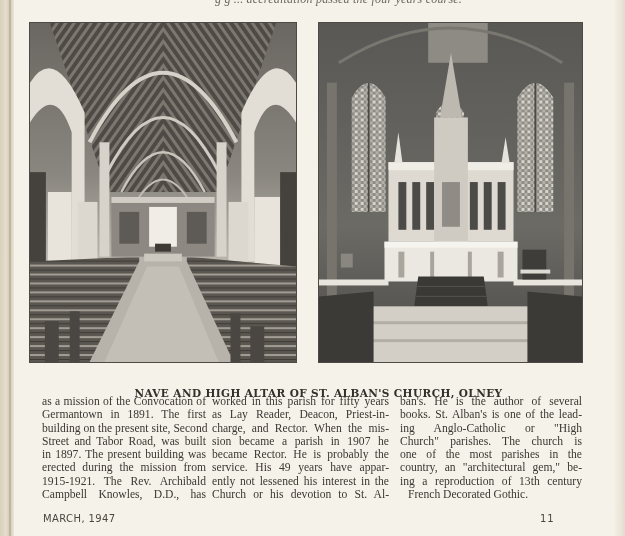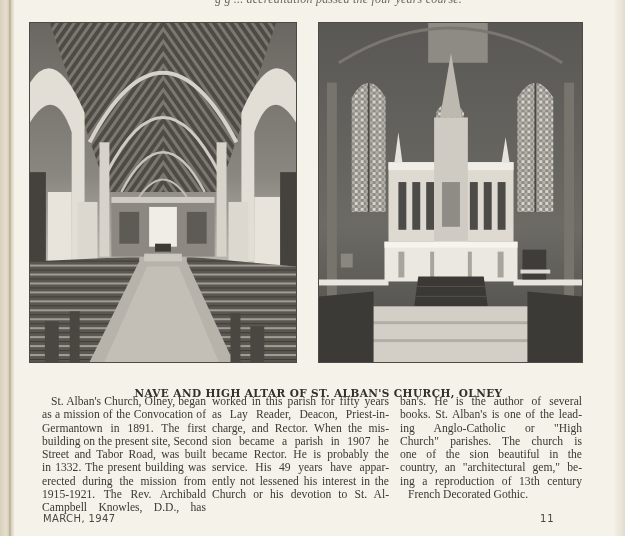--- a/index.html
+++ b/index.html
@@ -258,26 +258,25 @@
 
     <rect x="205" y="228" width="24" height="30" fill="#3f3d3a"></rect>
     <rect x="203" y="248" width="30" height="4" fill="#dedbd4"></rect>
     <rect x="22" y="232" width="12" height="14" fill="#8a8781"></rect>
   </svg>
 </div>
 
 <div class="caption">NAVE AND HIGH ALTAR OF ST. ALBAN'S CHURCH, OLNEY</div>
 
 <div class="col col1">
-  <span class="ln indent">St. Alban's Church, Olney, began</span>
   <span class="ln">as a mission of the Convocation of</span>
   <span class="ln">Germantown in 1891. The first</span>
   <span class="ln">building on the present site, Second</span>
   <span class="ln">Street and Tabor Road, was built</span>
-  <span class="ln">in 1332. The present building was</span>
+  <span class="ln">in 1897. The present building was</span>
   <span class="ln">erected during the mission from</span>
   <span class="ln">1915-1921. The Rev. Archibald</span>
   <span class="ln">Campbell Knowles, D.D., has</span>
 </div>
 
 <div class="col col2">
   <span class="ln">worked in this parish for fifty years</span>
   <span class="ln">as Lay Reader, Deacon, Priest-in-</span>
   <span class="ln">charge, and Rector. When the mis-</span>
   <span class="ln">sion became a parish in 1907 he</span>
@@ -285,20 +284,20 @@
   <span class="ln">service. His 49 years have appar-</span>
   <span class="ln">ently not lessened his interest in the</span>
   <span class="ln">Church or his devotion to St. Al-</span>
 </div>
 
 <div class="col col3">
   <span class="ln">ban's. He is the author of several</span>
   <span class="ln">books. St. Alban's is one of the lead-</span>
   <span class="ln">ing Anglo-Catholic or "High</span>
   <span class="ln">Church" parishes. The church is</span>
-  <span class="ln">one of the sion beautiful in the</span>
+  <span class="ln">one of the most parishes in the</span>
   <span class="ln">country, an "architectural gem," be-</span>
   <span class="ln">ing a reproduction of 13th century</span>
   <span class="ln last">French Decorated Gothic.</span>
 </div>
 
 <div class="footer-date">MARCH, 1947</div>
 <div class="footer-page">11</div>
 
 </body></html>

